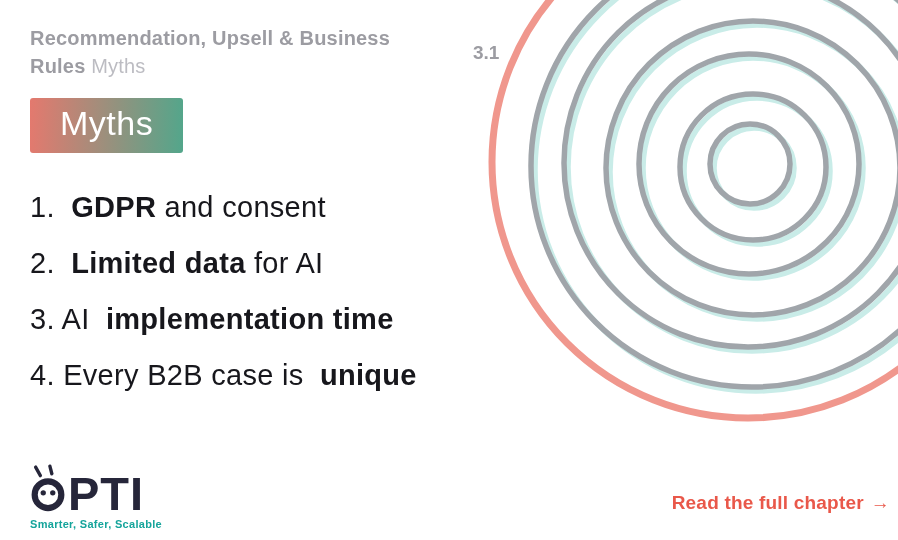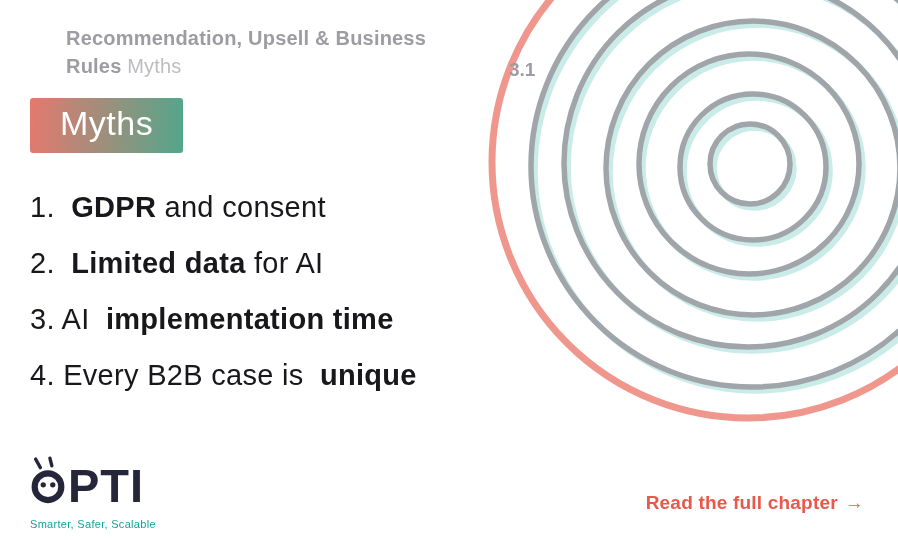--- a/index.html
+++ b/index.html
@@ -13,21 +13,21 @@
     overflow:hidden;
   }
 
   
   .circles{ position:absolute; top:0; left:0; width:898px; height:540px; pointer-events:none; }
   .c-teal circle{ stroke:var(--circle-teal,#c9ece8); stroke-width:5.5; }
   .c-gray circle{ stroke:var(--circle-gray,#a0a5aa); stroke-width:5.5; }
   .c-coral{ stroke:var(--circle-coral,#f0978d); stroke-width:7; }
 
   
-  .header{ position:absolute; left:30px; top:24px; display:flex; align-items:flex-end;margin-left:36px; }
+  .header{ position:absolute; left:30px; top:24px; display:flex; align-items:center; }
   .title{ width:416px; font-size:20px; font-weight:700; line-height:1.42;
           letter-spacing:.2px; color:var(--title-gray,#9c9ca2); }
   .title .light{ color:#bcbcc2; font-weight:500; }
   .section-number{ margin-left:27px; font-size:19px; font-weight:700; color:var(--title-gray,#9c9ca2); padding-top:2px; }
 
   
   .badge{
     position:absolute; left:30px; top:98px;
     display:inline-block;
     padding:6px 30px 10px 30px;
@@ -47,26 +47,26 @@
   
   .logo-block{ position:absolute; left:28px; bottom:10px; }
   .logo-row{ display:flex; align-items:flex-end; }
   .robot-o{ width:40px; height:50px; }
   .robot-o .stroke{ stroke:var(--logo-dark,#26263a); fill:none; }
   .robot-o .ring{ stroke-width:6.5; }
   .robot-o .antenna{ stroke-width:3.5; stroke-linecap:round; }
   .robot-o .eye{ fill:var(--logo-dark,#26263a); }
   .logo-text{ font-size:47px; font-weight:800; line-height:.8; letter-spacing:1px;
               color:var(--logo-dark,#26263a); margin-bottom:1px; }
-  .tagline{ margin-top:12px; margin-left:2px; font-size:11px; font-weight:400;
+  .tagline{ margin-top:4px; margin-left:2px; font-size:11px; font-weight:700;
             letter-spacing:.3px; color:var(--tagline-teal,#14a49b);text-align:center; }
 
   
   .chapter-link{
-    position:absolute; right:34px; bottom:26px;
+    position:absolute; right:8px; bottom:26px;
     font-size:19px; font-weight:600; letter-spacing:.2px;
     color:var(--accent-coral,#e9584a); text-decoration:none; cursor:pointer;
   }
   .chapter-link .arrow{ margin-left:7px; }
 </style>
 </head>
 <body>
 
 <div class="slide">
 

